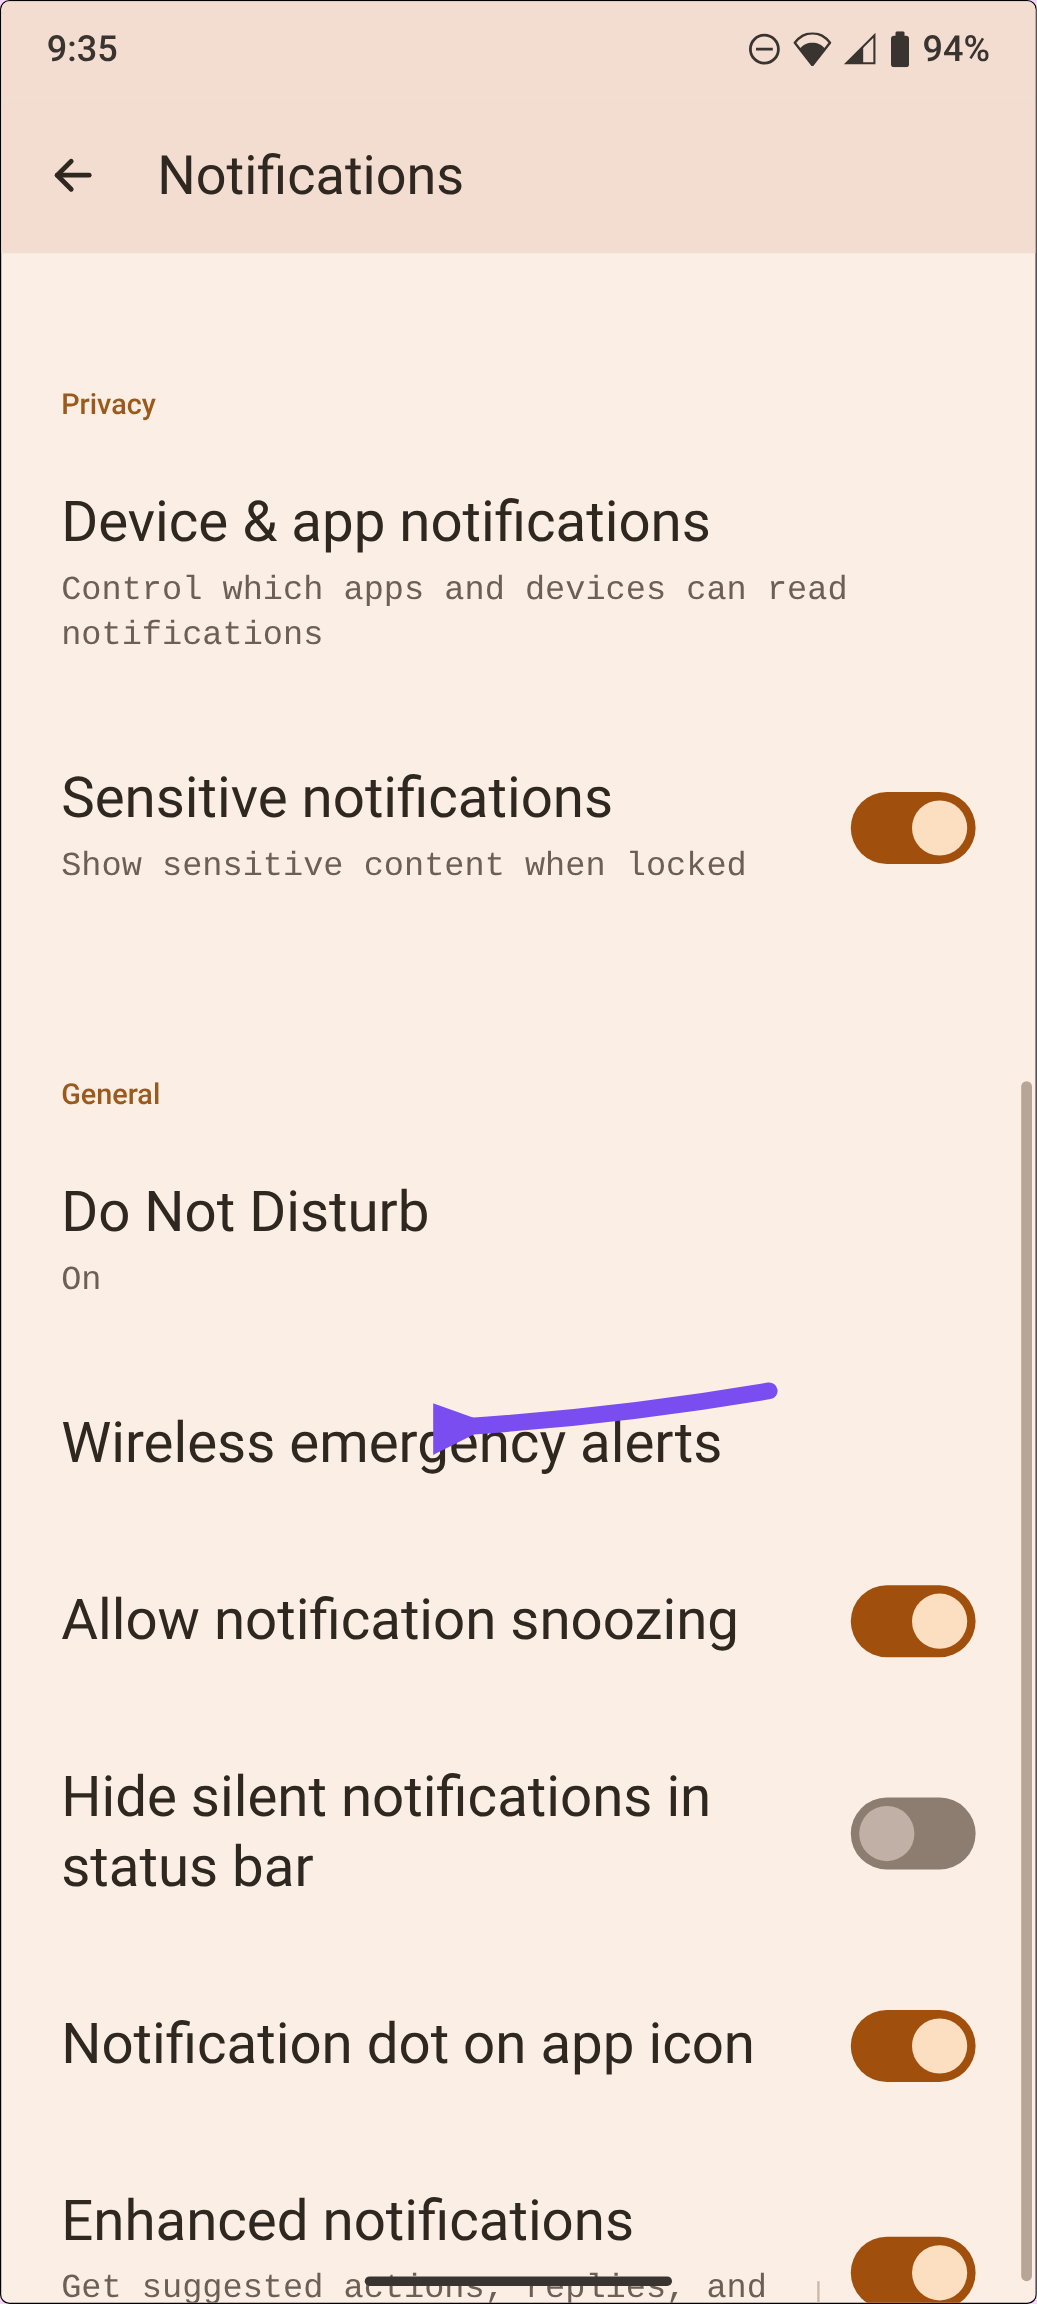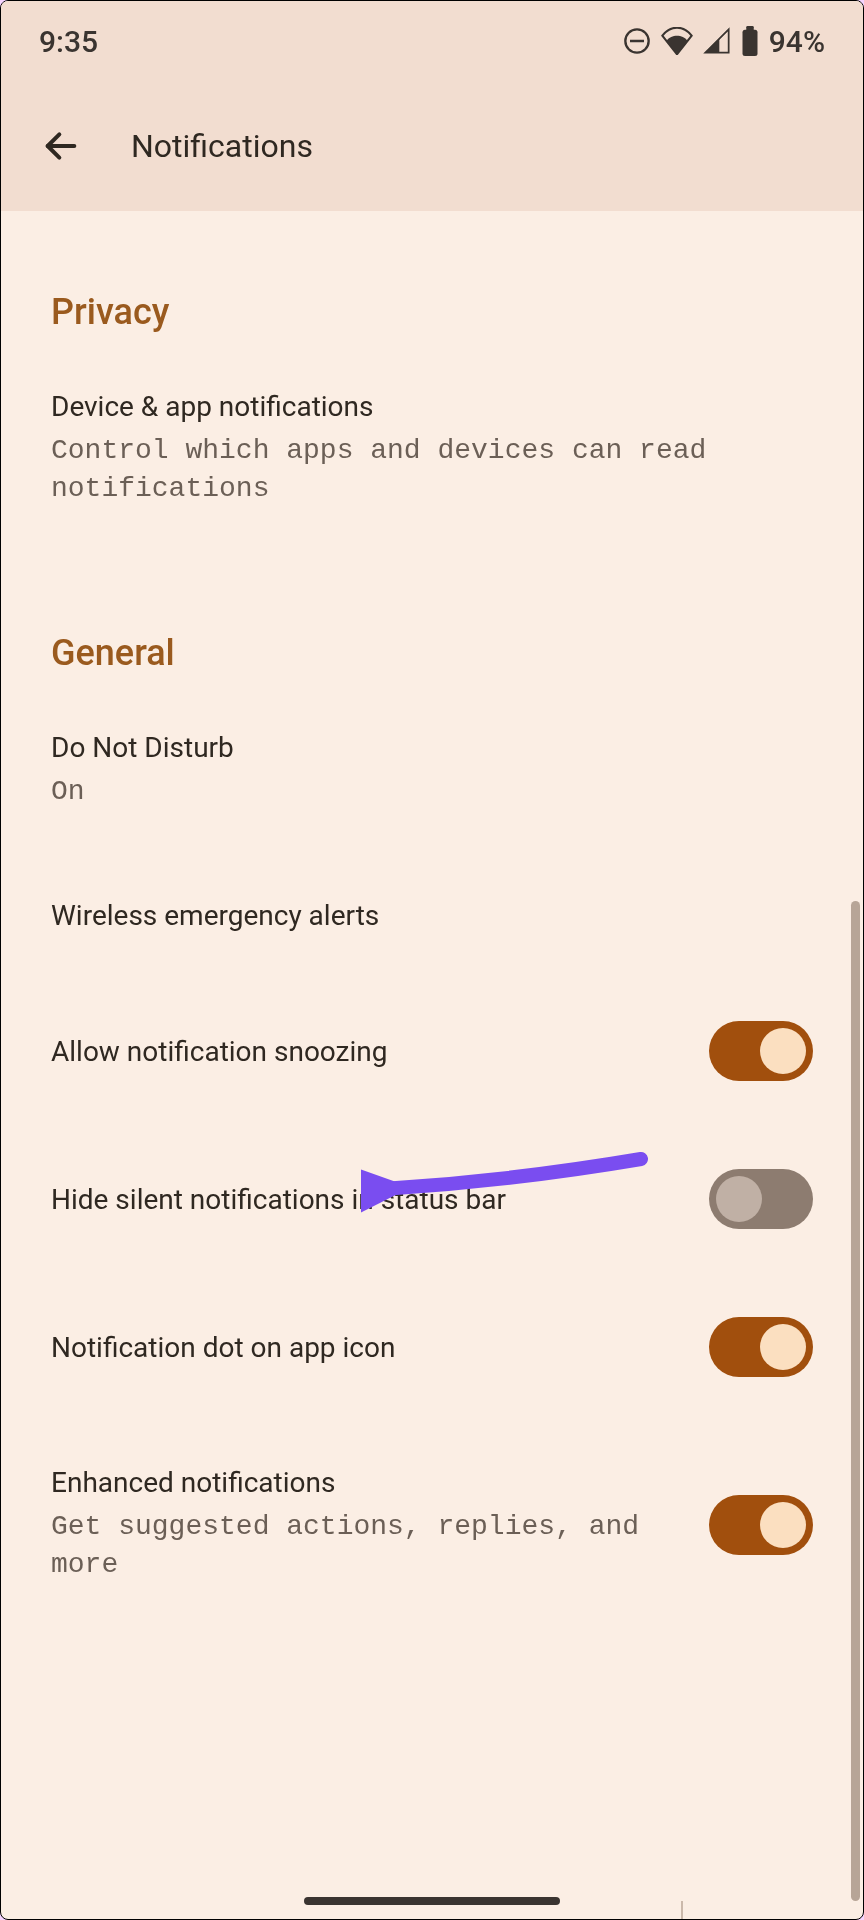--- a/index.html
+++ b/index.html
@@ -46,46 +46,46 @@
   }
   .back-btn {
     width: 44px;
     height: 44px;
     display: flex;
     align-items: center;
     justify-content: center;
     cursor: pointer;
   }
   .app-title {
-    font-size: 32px;
+    font-size: 45px;
     color: #2f2821;
     font-weight: 400;
   }
   .content {
     padding: 0 50px;
   }
   .section-header {
     color: #9a5a1e;
-    font-size: 36px;
+    font-size: 24px;
     font-weight: 500;
-    padding-top: 80px;
+    padding-top: 112px;
     padding-bottom: 12px;
   }
   .item {
     display: flex;
     align-items: center;
     justify-content: space-between;
     padding: 44px 0;
     gap: 24px;
   }
   .item-text {
     flex: 1;
   }
   .item-title {
-    font-size: 28px;
+    font-size: 47px;
     color: #2f2821;
     line-height: 1.25;
     font-weight: 400;
   }
   .item-sub {
     font-size: 28px;
     color: #6b5f56;
     line-height: 1.35;
     margin-top: 8px;
     font-weight: 400;
@@ -196,20 +196,29 @@
     <div class="section-header">Privacy</div>
 
     <div class="item">
       <div class="item-text">
         <div class="item-title">Device &amp; app notifications</div>
         <div class="item-sub">Control which apps and devices can read notifications</div>
       </div>
     </div>
 
 
+    <div class="item">
+      <div class="item-text">
+        <div class="item-title">Sensitive notifications</div>
+        <div class="item-sub">Show sensitive content when locked</div>
+      </div>
+      <div class="toggle on">
+          <div class="knob"></div>
+        </div>
+    </div>
 
     <div class="section-header">General</div>
 
     <div class="item">
       <div class="item-text">
         <div class="item-title">Do Not Disturb</div>
         <div class="item-sub">On</div>
       </div>
     </div>
 

